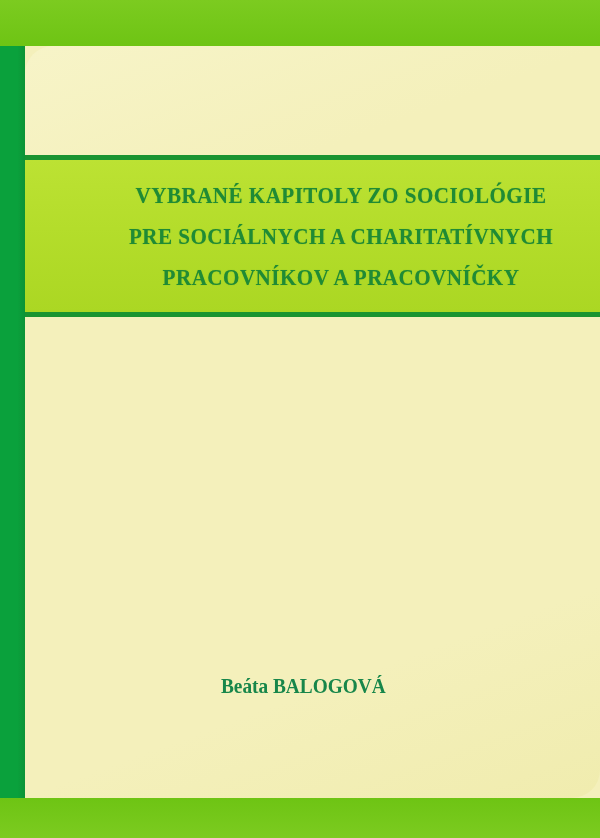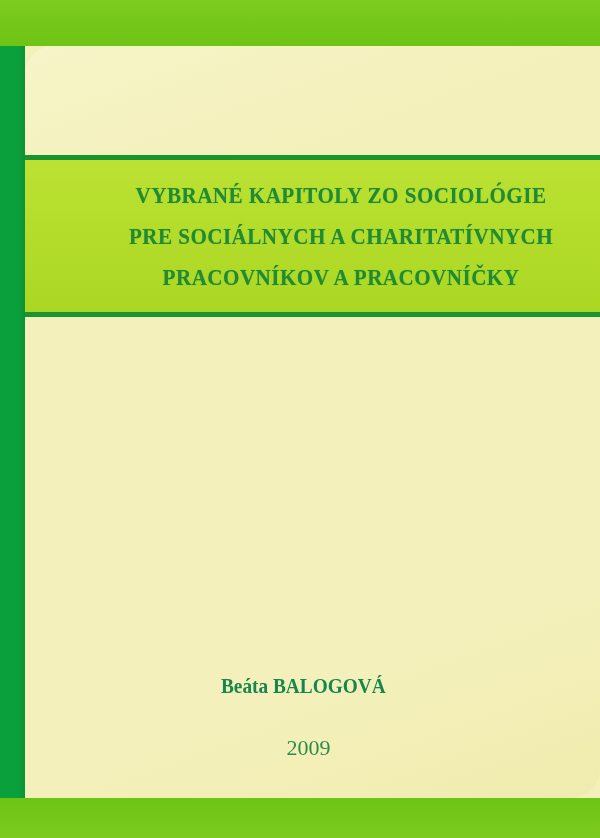--- a/index.html
+++ b/index.html
@@ -127,15 +127,14 @@
 
   <div class="cover">
     <div class="title-band">
       <span class="title-line">VYBRANÉ KAPITOLY ZO SOCIOLÓGIE</span>
       <span class="title-line">PRE SOCIÁLNYCH A CHARITATÍVNYCH</span>
       <span class="title-line">PRACOVNÍKOV A PRACOVNÍČKY</span>
     </div>
 
     <div class="author">Beáta BALOGOVÁ</div>
 
-    <div class="year">2009</div>
   </div>
 </div>
 
 </body></html>

